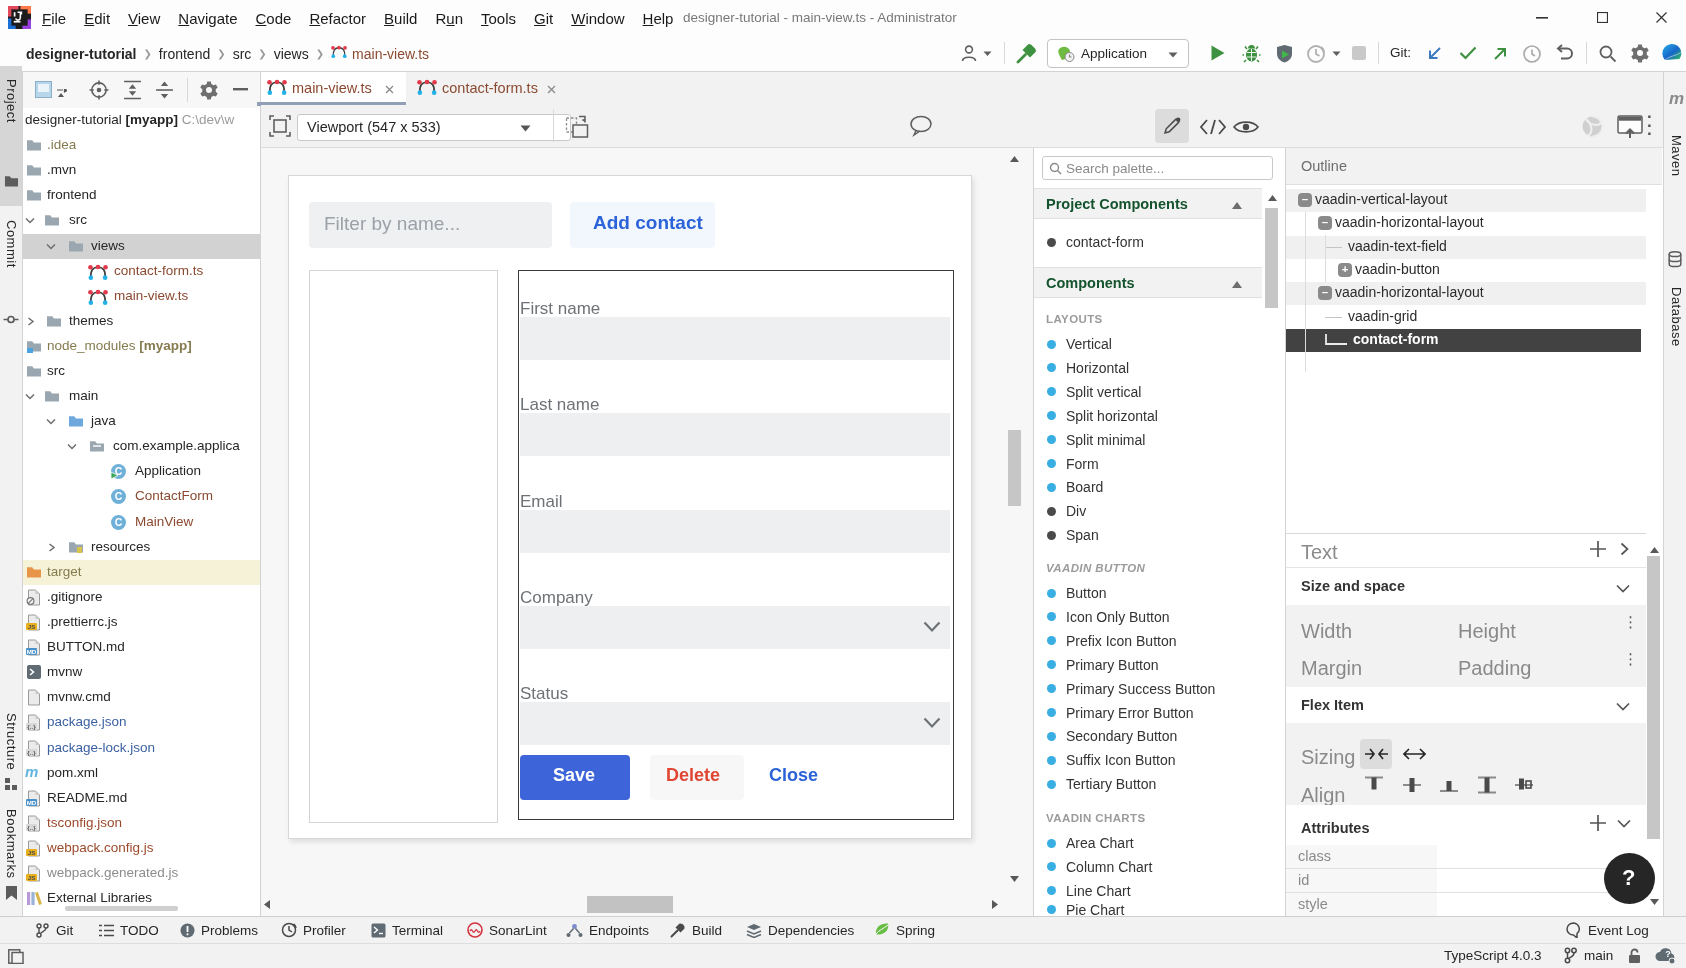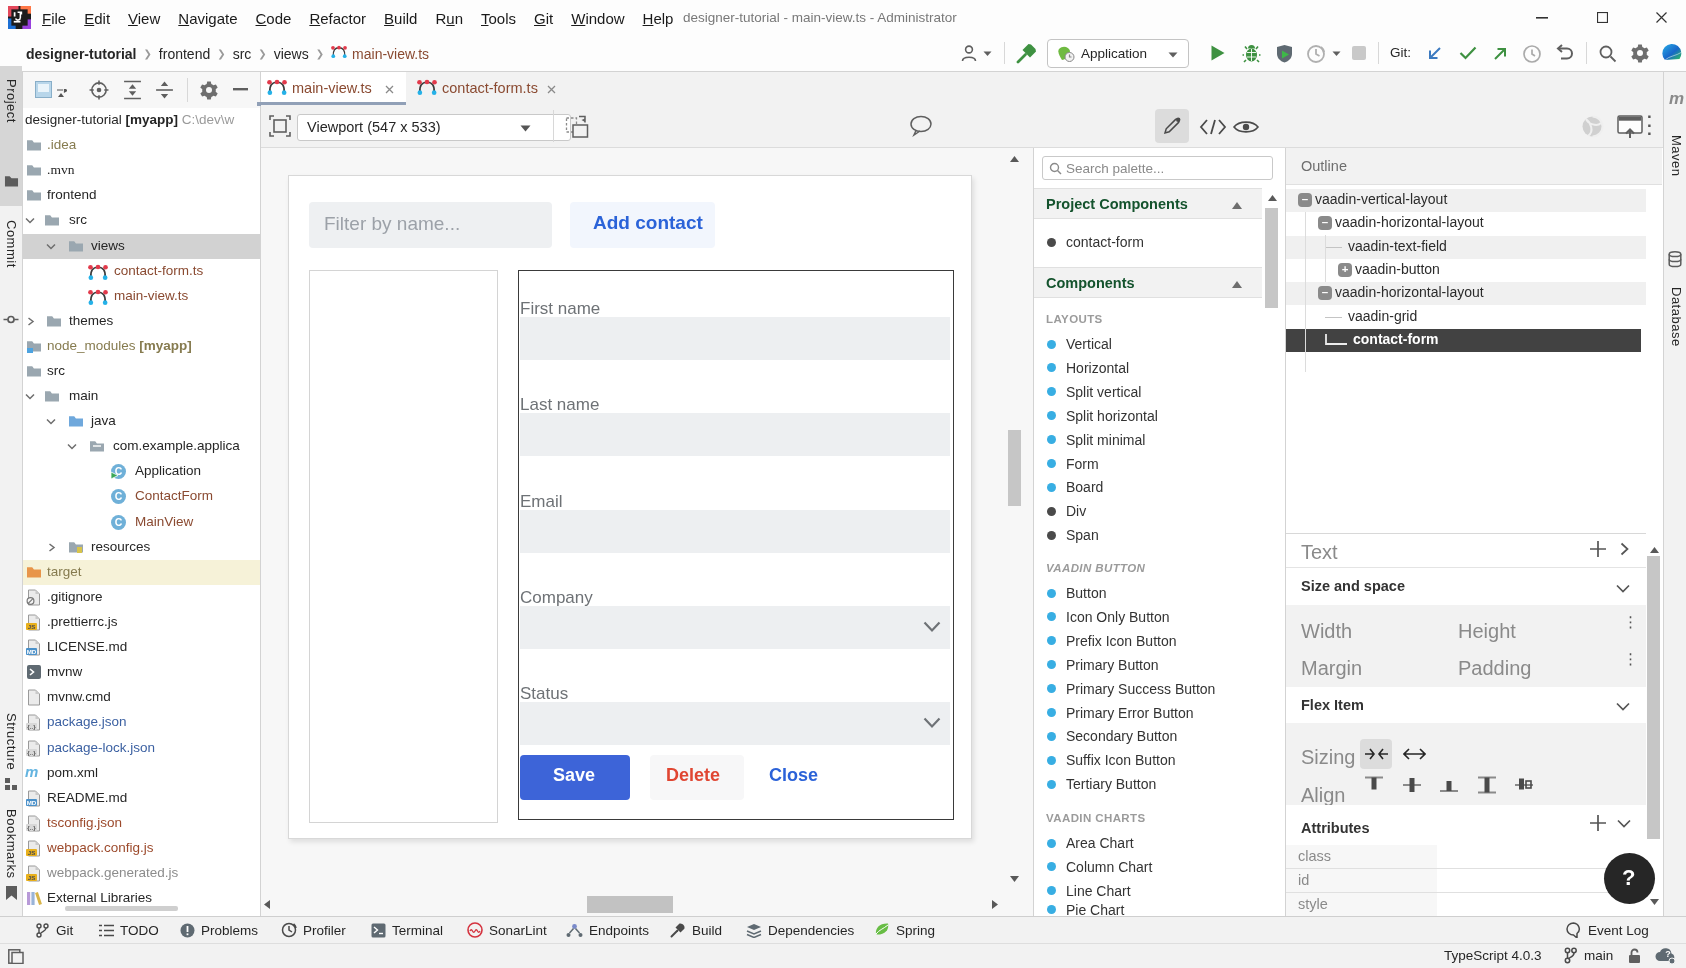--- a/index.html
+++ b/index.html
@@ -265,21 +265,21 @@
             <path d="M1 3.5 h5.2 l1.6 2 H15 v8 H1 z" fill="#9aa7b0"></path>
             <path d="M1 3.5 h5.2 l1.6 2 H1 z" fill="#9aa7b0"></path>
           </svg>
           <span class="olive" style="position:absolute;left:24px;top:4px;">.idea</span>
         </div>
 <div class="trow" style="top:86px;">
           <svg style="position:absolute;left:3px;top:4px" width="16" height="16" viewBox="0 0 16 16">
             <path d="M1 3.5 h5.2 l1.6 2 H15 v8 H1 z" fill="#9aa7b0"></path>
             <path d="M1 3.5 h5.2 l1.6 2 H1 z" fill="#9aa7b0"></path>
           </svg>
-          <span style="position:absolute;left:24px;top:4px;font-family:Liberation Serif, serif;">.mvn</span>
+          <span style="position:absolute;left:24px;top:4px;">.mvn</span>
         </div>
 <div class="trow" style="top:111px;">
           <svg style="position:absolute;left:3px;top:4px" width="16" height="16" viewBox="0 0 16 16">
             <path d="M1 3.5 h5.2 l1.6 2 H15 v8 H1 z" fill="#9aa7b0"></path>
             <path d="M1 3.5 h5.2 l1.6 2 H1 z" fill="#9aa7b0"></path>
           </svg>
           <span style="position:absolute;left:24px;top:4px;">frontend</span>
         </div>
 <div class="trow" style="top:136px;">
           <svg style="position:absolute;left:2px;top:8px" width="10" height="9" viewBox="0 0 10 9">
@@ -437,21 +437,21 @@
           </svg>
           <span style="position:absolute;left:24px;top:4px;">.prettierrc.js</span>
         </div>
 <div class="trow" style="top:563px;">
           <svg style="position:absolute;left:3px;top:4px" width="16" height="17" viewBox="0 0 16 17">
             <path d="M2.5 1 h7 l4 4 v11 h-11 z" fill="#ebebeb" stroke="#9a9a9a" stroke-width="1"></path>
             <path d="M9.5 1 l4 4 h-4 z" fill="#c9c9c9"></path>
             <rect x="0" y="9" width="11" height="7" rx="1" fill="#4a90c9"></rect>
             <text x="5.5" y="14.7" font-size="6.2" font-weight="bold" font-family="Liberation Sans" fill="#fff" text-anchor="middle">MD</text>
           </svg>
-          <span style="position:absolute;left:24px;top:4px;">LICENSE.md</span>
+          <span style="position:absolute;left:24px;top:4px;">BUTTON.md</span>
         </div>
 <div class="trow" style="top:588px;">
           <svg style="position:absolute;left:3px;top:4px" width="16" height="16" viewBox="0 0 16 16">
             <rect x="1" y="1" width="14" height="14" rx="2" fill="#5f6a72"></rect>
             <path d="M4 5 l3.5 3 L4 11" stroke="#fff" stroke-width="1.6" fill="none"></path>
           </svg>
           <span style="position:absolute;left:24px;top:4px;">mvnw</span>
         </div>
 <div class="trow" style="top:613px;">
           <svg style="position:absolute;left:3px;top:4px" width="16" height="17" viewBox="0 0 16 17">

